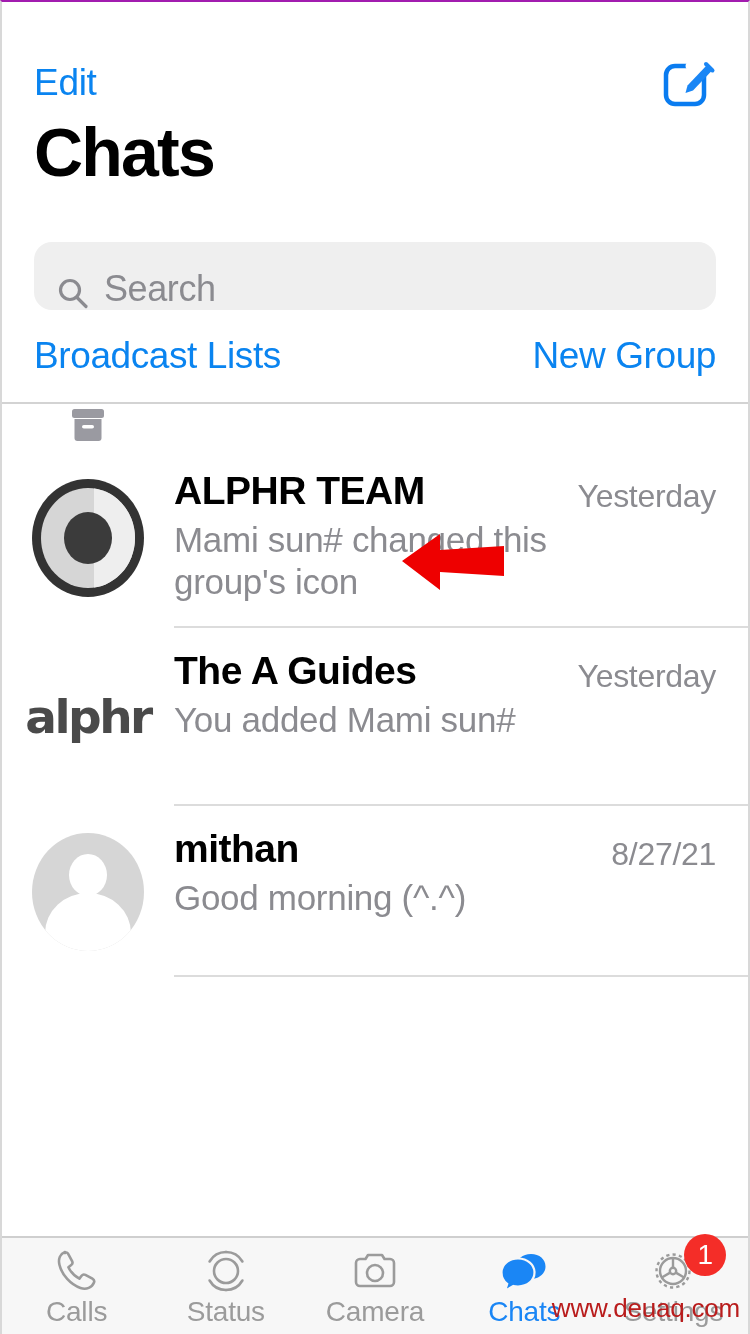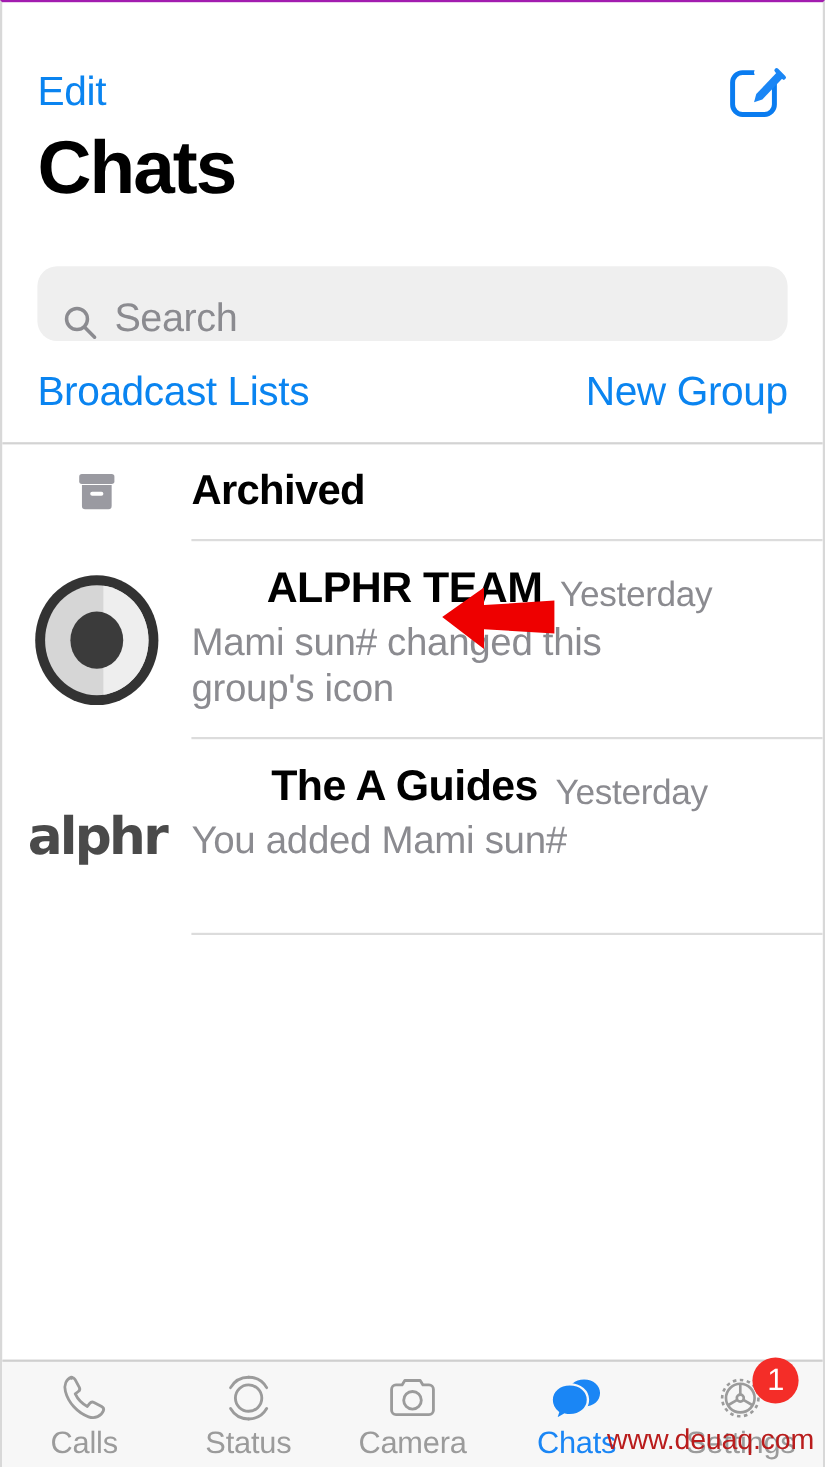--- a/index.html
+++ b/index.html
@@ -154,21 +154,21 @@
   .archive-icon { width: 44px; height: 44px; }
 
   
   .row-chat .row-body {
     padding-top: 22px;
     padding-bottom: 22px;
   }
   .row-top {
     display: flex;
     align-items: flex-start;
-    justify-content: center;
+    justify-content: space-between;
   }
   .chat-title {
     font-size: 39px;
     font-weight: bold;
     color: #000000;
     letter-spacing: -0.5px;
     line-height: 1.08;
     white-space: nowrap;
   }
   .chat-time {
@@ -375,23 +375,20 @@
     <div class="row row-archived">
       <div class="row-avatar">
         <span class="archive-icon">
           <svg viewBox="0 0 44 44" width="44" height="44" aria-hidden="true">
             <rect x="6" y="5" width="32" height="9" rx="2.5" fill="#9a9aa1"></rect>
             <path d="M8.5 15 h27 v19 a3 3 0 0 1 -3 3 h-21 a3 3 0 0 1 -3 -3 Z" fill="#9a9aa1"></path>
             <rect x="16" y="21" width="12" height="3.6" rx="1.8" fill="#ffffff"></rect>
           </svg>
         </span>
       </div>
-      <div class="row-body">
-        <span class="archived-label">Archived</span>
-      </div>
     </div>
 
     <div class="row row-chat">
       <div class="row-avatar">
         <div class="avatar-alphr">
           <div class="inner"></div>
           <div class="pupil"></div>
         </div>
       </div>
       <div class="row-body">
@@ -410,20 +407,36 @@
       <div class="row-body">
         <div class="row-top">
           <span class="chat-title">The A Guides</span>
           <span class="chat-time">Yesterday</span>
         </div>
         <div class="chat-preview">You added Mami sun#</div>
         <div class="row-spacer"></div>
       </div>
     </div>
 
+    <div class="row row-chat">
+      <div class="row-avatar">
+        <div class="avatar-person">
+          <div class="head"></div>
+          <div class="shoulders"></div>
+        </div>
+      </div>
+      <div class="row-body">
+        <div class="row-top">
+          <span class="chat-title">mithan</span>
+          <span class="chat-time">8/27/21</span>
+        </div>
+        <div class="chat-preview">Good morning (^.^)</div>
+        <div class="row-spacer-sm"></div>
+      </div>
+    </div>
 
   </div>
 
   <div class="red-arrow">
     <svg viewBox="0 0 106 62" width="106" height="62" aria-hidden="true">
       <path d="M2 29 L40 2 L40 18 L104 14 L104 44 L40 40 L40 58 Z" fill="#ee0000"></path>
     </svg>
   </div>
 
   <div class="tabbar">

